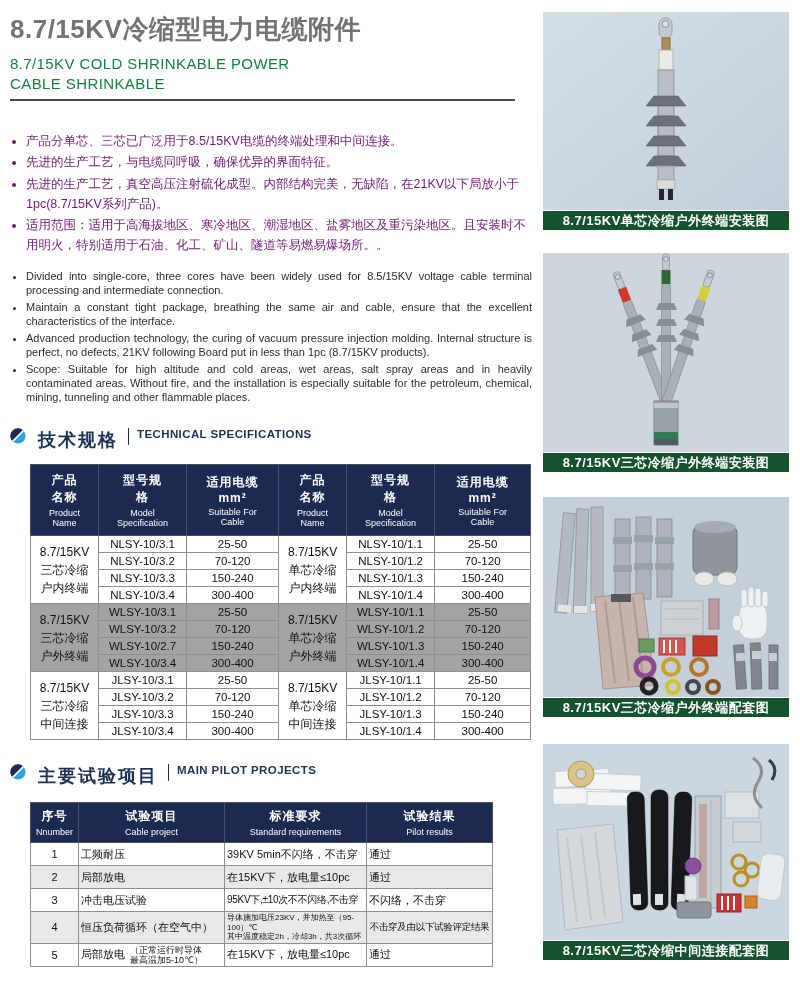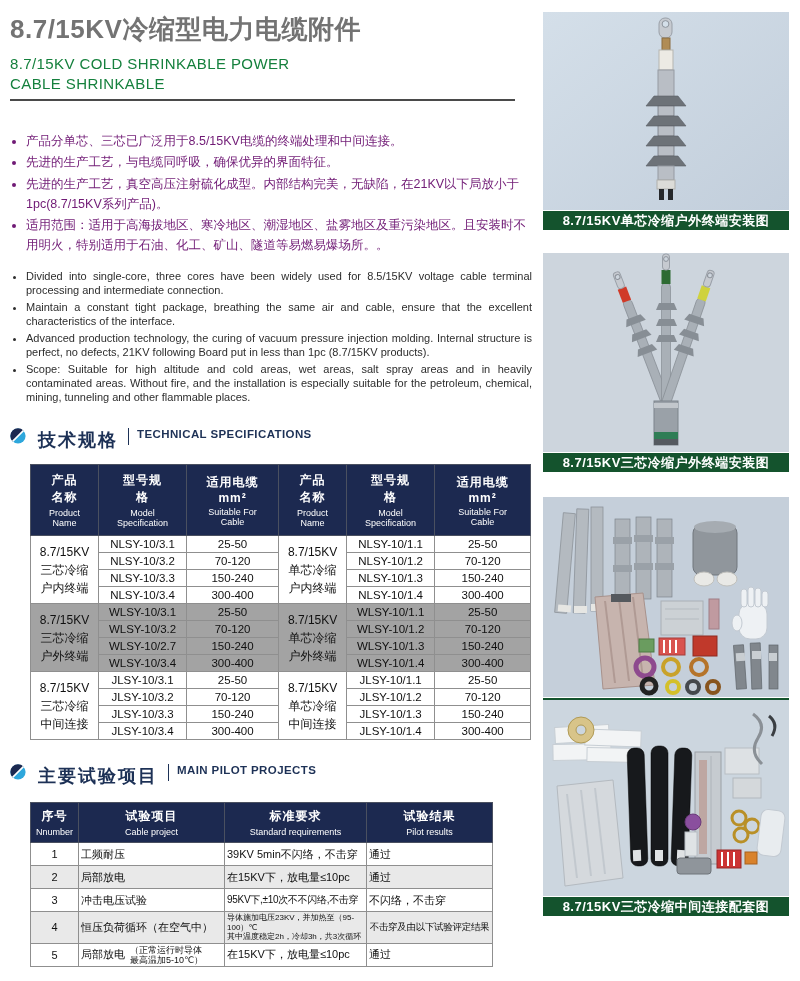--- a/index.html
+++ b/index.html
@@ -437,21 +437,21 @@
       </g>
       <g fill="#c9ced2">
         <rect x="193" y="156" width="9" height="8" transform="rotate(-4 197 160)"></rect>
         <rect x="209" y="154" width="9" height="8"></rect>
         <rect x="226" y="156" width="8" height="8"></rect>
       </g>
     </svg>
     <div class="photo-caption">8.7/15KV三芯冷缩户外终端配套图</div>
   </div>
 
-  <div class="photo-card" style="top:700px;">
+  <div class="photo-card" style="top:744px;">
     <svg width="246" height="196" viewBox="0 0 246 196">
       <rect width="246" height="196" fill="#ccd6df"></rect>
       <g fill="#f2f4f5" stroke="#c7ced4">
         <rect x="12" y="26" width="54" height="16" transform="rotate(-3 39 34)"></rect>
         <rect x="10" y="44" width="58" height="16" transform="rotate(-1 39 52)"></rect>
         <rect x="42" y="30" width="56" height="16" transform="rotate(2 70 38)"></rect>
         <rect x="44" y="48" width="54" height="14" transform="rotate(1 70 55)"></rect>
       </g>
       <circle cx="38" cy="30" r="13" fill="#d8c489" stroke="#b09a55"></circle>
       <circle cx="38" cy="30" r="5" fill="#ccd6df" stroke="#b09a55"></circle>

